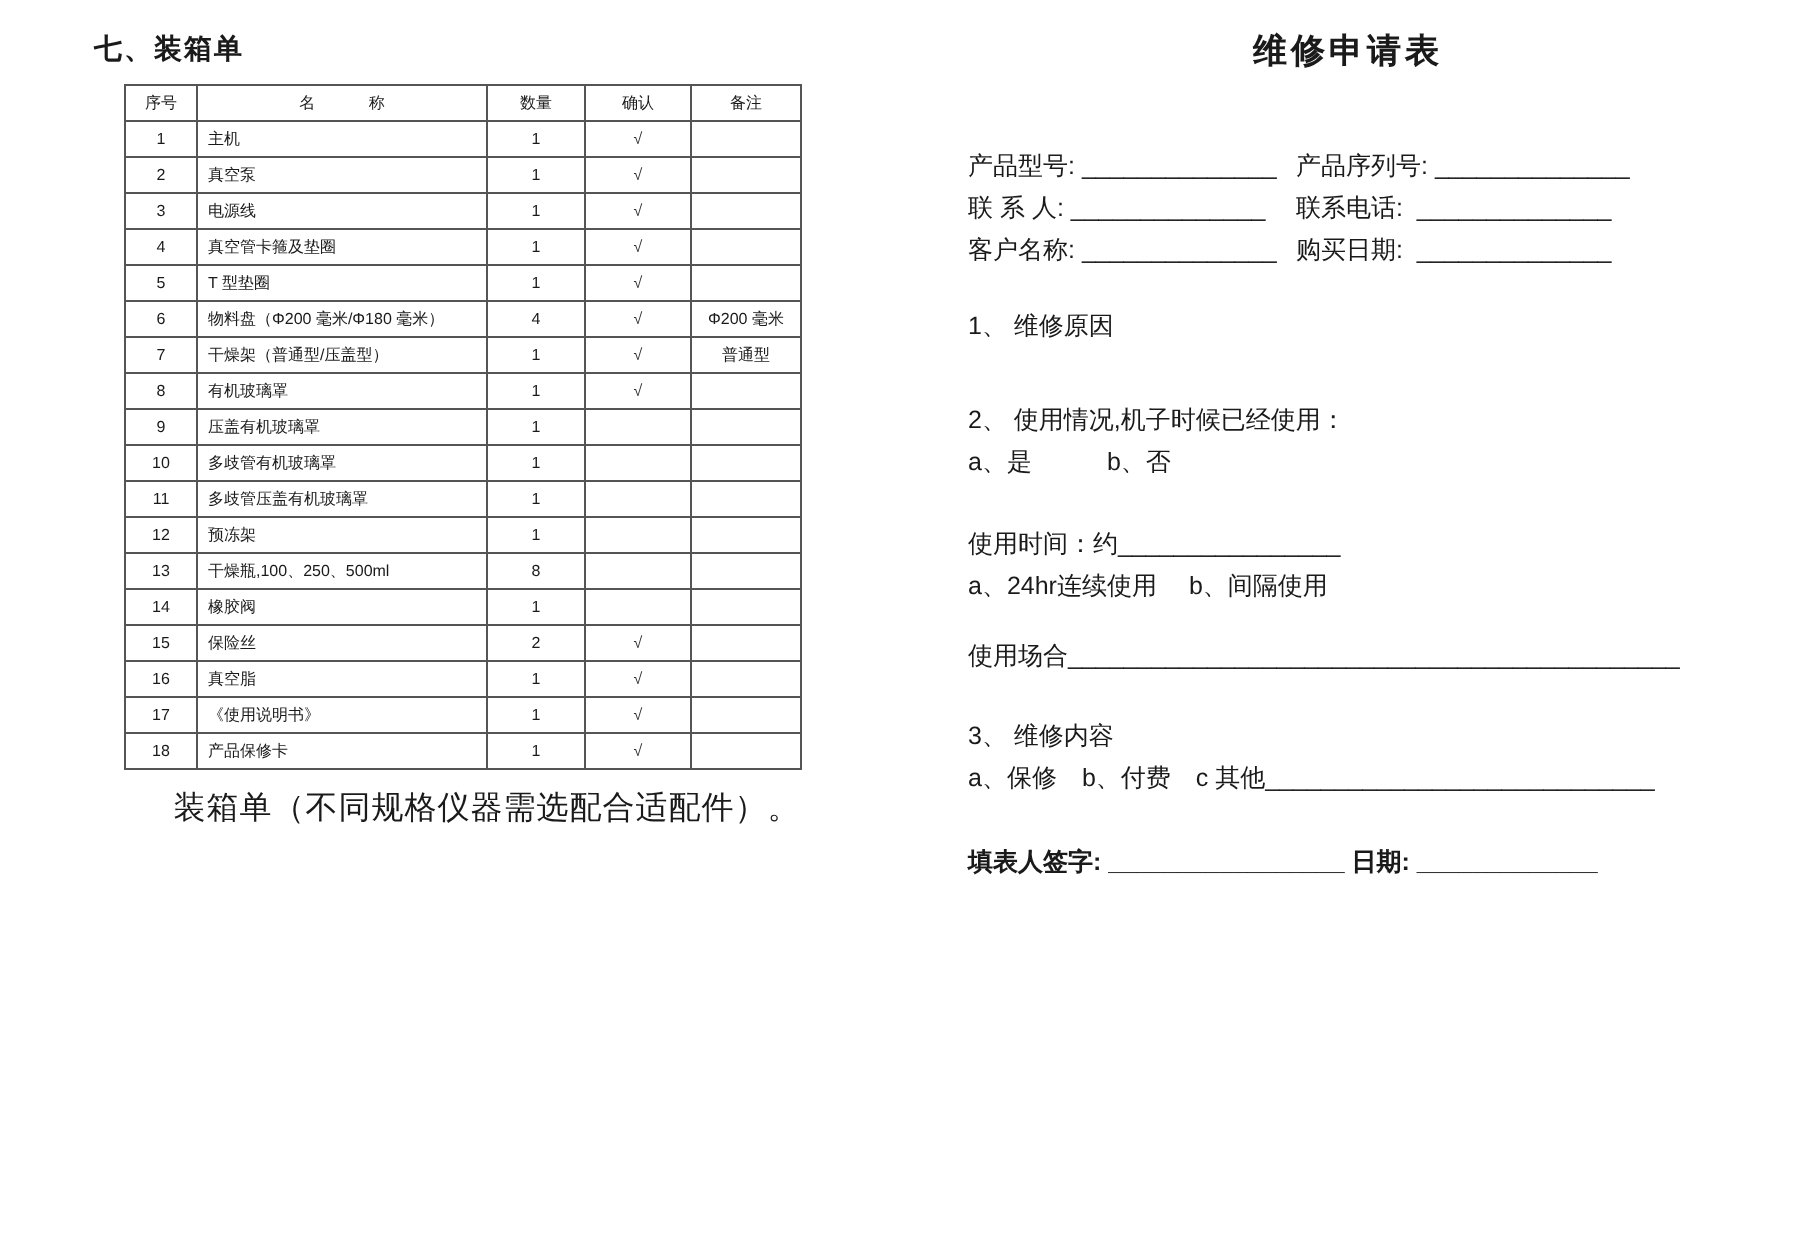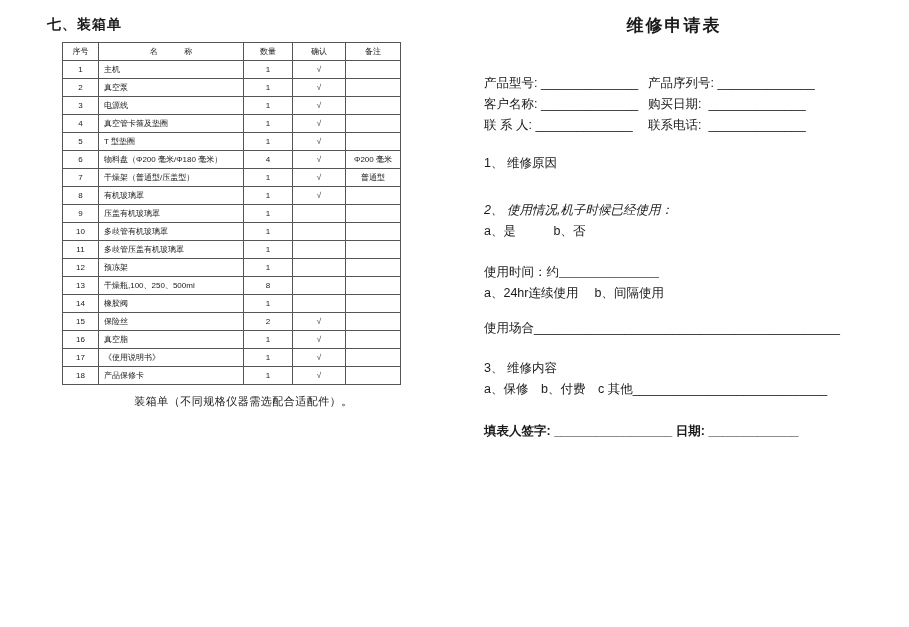--- a/index.html
+++ b/index.html
@@ -9,35 +9,35 @@
   
   .page-left { position:absolute; left:47px; top:10px; width:383px; }
   .pl-heading { font-size:14px; font-weight:bold; line-height:20px; padding-top:4px; letter-spacing:1px; }
   .packing-table { border-collapse:collapse; table-layout:fixed; width:338px; margin:8px 0 0 15px; }
   .packing-table th, .packing-table td {
     border:1px solid #555; height:18px; font-size:8px; font-weight:normal;
     text-align:center; vertical-align:middle; white-space:pre; overflow:hidden; padding:0 2px;
   }
   .packing-table td.name-cell { text-align:left; padding-left:5px;margin-top:16px; }
   .packing-table .check { color:#333; font-size:8px; }
-  .pl-caption { font-size:11px; text-align:center; margin-top:9px; padding-left:10px; letter-spacing:0.5px; }
+  .pl-caption { font-size:16px; text-align:center; margin-top:9px; padding-left:10px; letter-spacing:0.5px; }
   .page-num { position:absolute; font-size:12px; color:#222; top:625px; }
   .page-num.left { left:226px; }
   .page-num.right { left:678px;margin-top:40px; }
 
   
   .page-right { position:absolute; left:484px; top:10px; width:360px; }
   .pr-title { font-size:17px; font-weight:bold; text-align:center; padding-top:4px; letter-spacing:2px; width:390px; margin-left:-5px; }
   .pr-line { font-size:12.5px; line-height:21px; white-space:pre; }
   .fields-block { margin-top:36px; }
   .field-line { display:flex; }
   .pair-left { display:inline-block; width:164px; }
   .mt17 { margin-top:17px; }
-  .mt26 { margin-top:26px;font-style:italic; }
-  .mt20 { margin-top:20px;font-family:Liberation Serif, serif; }
+  .mt26 { margin-top:26px; }
+  .mt20 { margin-top:20px; }
   .mt14 { margin-top:14px; }
   .mt19 { margin-top:19px; }
   .mt21 { margin-top:21px;font-weight:bold; }
   .notes-block { margin-top:14px; }
 </style>
 </head>
 <body>
 
 <div class="sheet">
 
@@ -196,26 +196,26 @@
 
   <div class="page-right">
     <div class="pr-title">维修申请表</div>
 
     <div class="fields-block">
       <div class="pr-line field-line">
         <span class="pair-left"><span>产品型号: </span><span>______________</span></span>
         <span><span>产品序列号: </span><span>______________</span></span>
       </div>
       <div class="pr-line field-line">
+        <span class="pair-left"><span>联 系 人: </span><span>______________</span></span>
+        <span><span>联系电话:  </span><span>______________</span></span>
+      </div>
+      <div class="pr-line field-line">
         <span class="pair-left"><span>客户名称: </span><span>______________</span></span>
         <span><span>购买日期:  </span><span>______________</span></span>
-      </div>
-      <div class="pr-line field-line">
-        <span class="pair-left"><span>联 系 人: </span><span>______________</span></span>
-        <span><span>联系电话:  </span><span>______________</span></span>
       </div>
     </div>
 
     <div class="pr-line mt17">1、 维修原因</div>
     <div class="pr-line mt26">2、 使用情况,机子时候已经使用：</div>
     <div class="pr-line">a、是　　　b、否</div>
     <div class="pr-line mt20">使用时间：约________________</div>
     <div class="pr-line">a、24hr连续使用　 b、间隔使用</div>
     <div class="pr-line mt14">使用场合____________________________________________</div>
     <div class="pr-line mt19">3、 维修内容</div>

